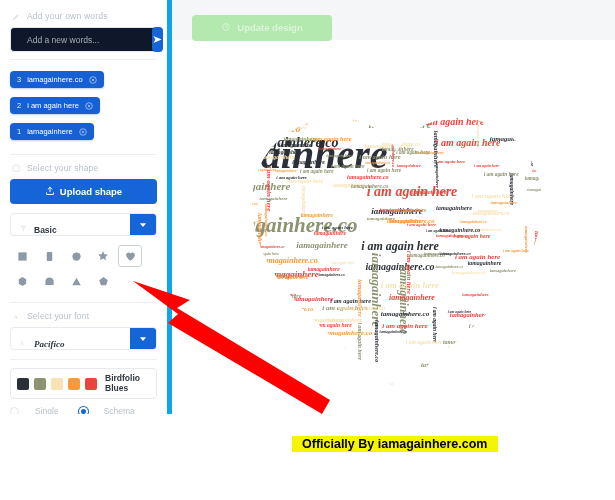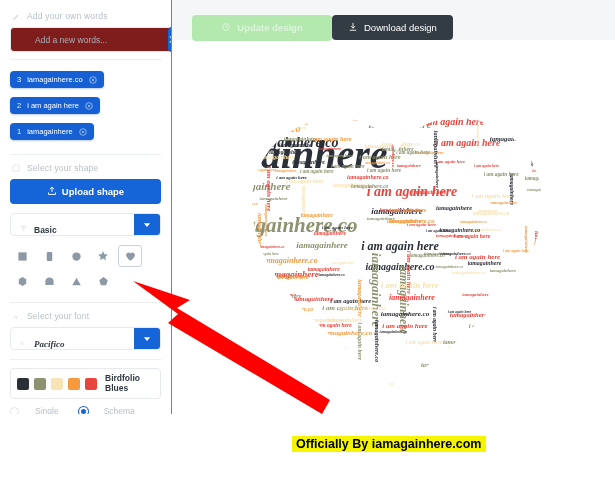--- a/index.html
+++ b/index.html
@@ -10,37 +10,37 @@
     background: #ffffff;
     overflow: hidden;
     position: relative;
   }
   .app { display:flex; width:615px; height:500px; }
 
   
   .sidebar {
     width: 172px; height: 414px;
     background:#ffffff;
-    border-right:1px solid #0ea5e9;
+    border-right:5px solid #0ea5e9;
     padding: 6px 10px 0 10px;
     position:relative;
     overflow:hidden;
   }
   .sec-label {
     display:flex; align-items:center; gap:6px;
     font-size:8.5px; color:#b9c0c9; letter-spacing:.2px;
     margin: 5px 0 6px 2px;
   }
   .sec-label .gi { width:9px; height:9px; opacity:.55; display:inline-block; }
 
   .add-row { display:flex; align-items:stretch; gap:0; margin-bottom:7px; }
   .add-input {
     flex:1; height:25px; border:1px solid #e6eaee; border-right:none;
-    border-radius:4px 0 0 4px; background:#7f1d1d;
-    font-size:8.5px; color:#8d949d; padding:0 24px;
+    border-radius:4px 0 0 4px; background:#0f172a;
+    font-size:8.5px; color:#8d949d; padding:0 16px;
     outline:none; font-family:"Liberation Sans", sans-serif;
   }
   .add-input::placeholder { color:#a9b0b8; }
   .send-btn {
     width:29px; height:25px; border:none; border-radius:4px;
     background:#1565d8; display:flex; align-items:center; justify-content:center;
     cursor:pointer; margin-left:-2px;
   }
   .divider { height:1px; background:#edf0f3; margin:6px 0 8px 0; }
 
@@ -116,21 +116,21 @@
     background:#333c44; color:#fff; font-size:9.5px;
     display:flex; align-items:center; justify-content:center; gap:6px;
     padding:0 16px; cursor:pointer;
     font-family:"Liberation Sans", sans-serif;
   }
   .canvas-wrap { position:absolute; left:0; top:40px; right:0; bottom:0; background:#fff; }
 
   .caption {
     position:absolute; left:120px; top:396px;
     background:#f5f500; color:#000; font-size:12.5px; font-weight:bold;
-    padding:1px 4px; white-space:nowrap;
+    padding:1px 10px; white-space:nowrap;
   }
   .arrow { position:absolute; left:0; top:0; pointer-events:none; }
 </style>
 </head>
 <body>
 
 <div class="app">
 
   <div class="sidebar">
 
@@ -521,27 +521,19 @@
     <div class="topbar" style="position:absolute;left:0;top:0;right:0;z-index:5;">
       <button class="btn-update">
         <span>
           <svg viewBox="0 0 16 16" width="10" height="10">
               <circle cx="8" cy="8" r="5.4" fill="none" stroke="#d8f5d5" stroke-width="1.5"></circle>
               <path d="M8 4.5v3.6l2.4 1.4" stroke="#d8f5d5" stroke-width="1.4" fill="none" stroke-linecap="round"></path>
             </svg>
         </span>
         <span>Update design</span>
       </button>
-      <button class="btn-download">
-        <span>
-          <svg viewBox="0 0 16 16" width="10" height="10">
-              <path d="M8 2v7.5M5.2 7l2.8 2.8L10.8 7M3.5 13.2h9" fill="none" stroke="#fff" stroke-width="1.4" stroke-linecap="round" stroke-linejoin="round"></path>
-            </svg>
-        </span>
-        <span>Download design</span>
-      </button>
     </div>
   </div>
 </div>
 
 <svg class="arrow" width="615" height="500">
   <polygon points="133,281 178,314 168,323 322,414 330,400 177,308 190,300" fill="#ff0000"></polygon>
 </svg>
 
 </body></html>

